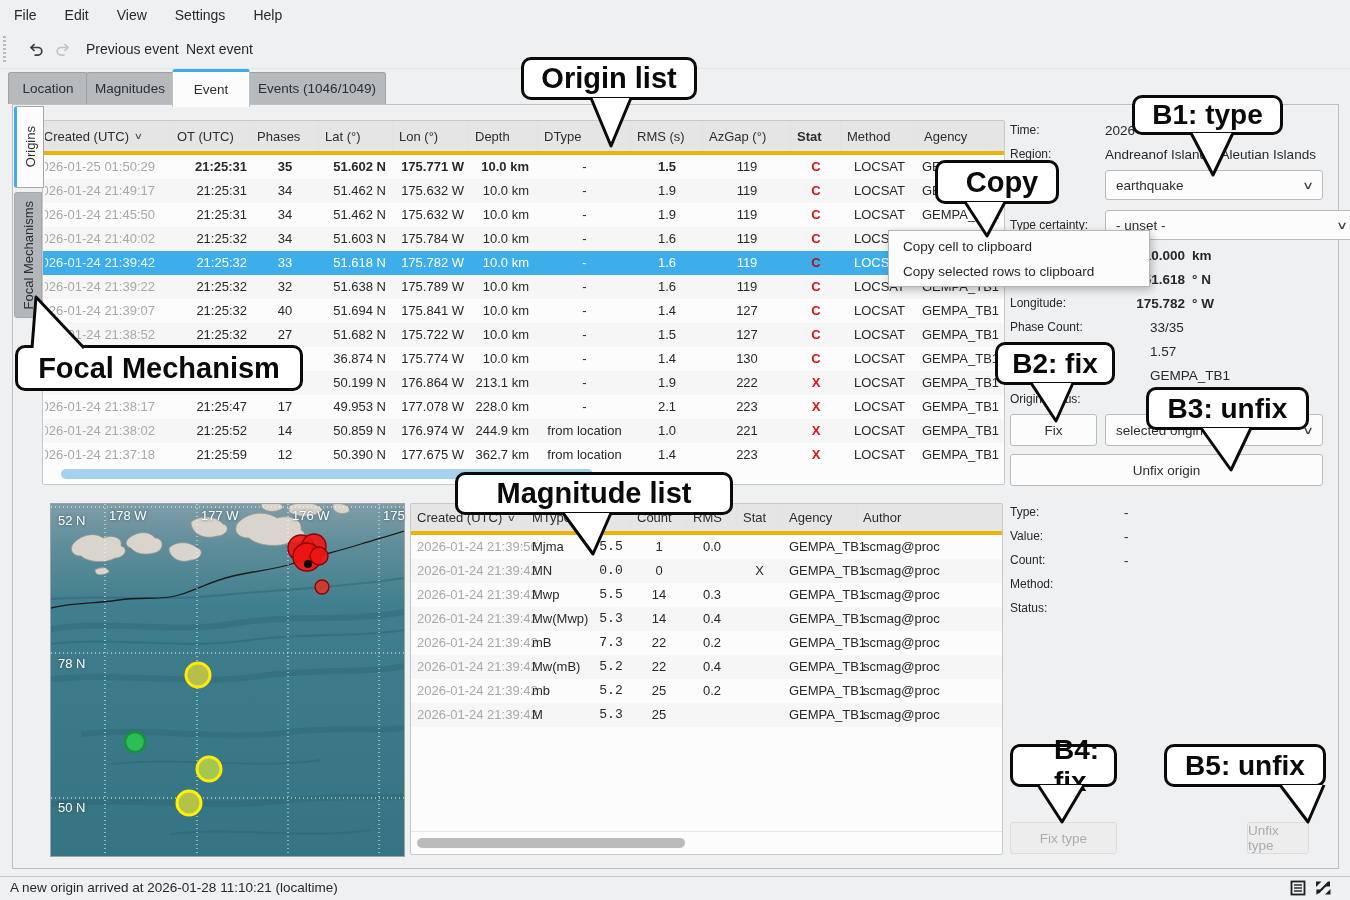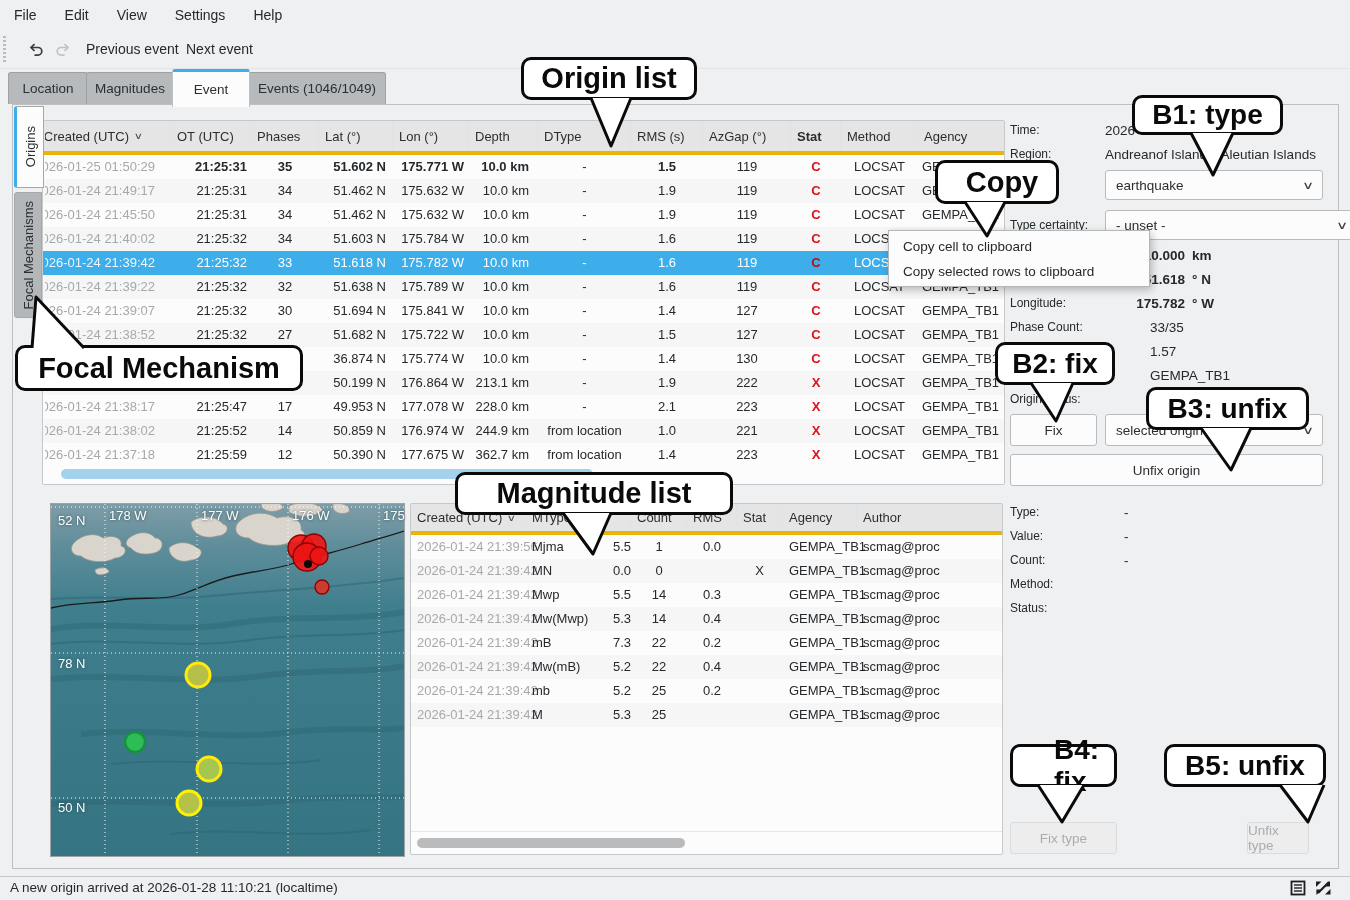--- a/index.html
+++ b/index.html
@@ -75,21 +75,21 @@
   .hclip{width:84px;overflow:hidden;margin-left:2px;}
   .hclip span{float:right;white-space:nowrap;}
 
   #origin-table{left:42px;top:120px;width:961px;height:363px;}
   #origin-scroll{position:absolute;left:2px;top:346px;width:955px;height:16px;}
   #origin-thumb{position:absolute;left:16px;top:2px;width:532px;height:10px;background:#a3d1ee;border-radius:5px;}
 
   
   .mc0{width:115px;padding-left:6px;}
   .mc1{width:65px;padding-left:6px;}
-  .mc2{width:40px;text-align:right;}
+  .mc2{width:40px;text-align:center;font-family:Liberation Mono, monospace;}
   .mc3{width:56px;text-align:center;}
   .mc4{width:50px;text-align:center;}
   .mc5{width:45px;text-align:center;}
   .mc6{width:75px;padding-left:7px;}
   .mc7{width:141px;padding-left:6px;overflow:hidden;}
   #mag-table{left:410px;top:503px;width:591px;height:350px;}
   #mag-sep{position:absolute;left:0px;top:327px;width:591px;height:1px;background:#e4e6e7;}
   #mag-scroll{position:absolute;left:2px;top:330px;width:585px;height:18px;}
   #mag-thumb{position:absolute;left:4px;top:4px;width:268px;height:10px;background:#b9bbbd;border-radius:5px;}
 
@@ -319,21 +319,21 @@
           <div class="tc oc10">LOCSAT</div>
           <div class="tc oc11">GEMPA_TB1</div>
         </div>
         <div class="trow">
           <div class="tc oc0 gray clipL">
             <span class="clipbox">
               <span>2026-01-24 21:39:07</span>
             </span>
           </div>
           <div class="tc oc1 b">21:25:32</div>
-          <div class="tc oc2 b">30</div>
+          <div class="tc oc2 b">40</div>
           <div class="tc oc3 b">51.694 N</div>
           <div class="tc oc4 b">175.841 W</div>
           <div class="tc oc5 b">10.0 km</div>
           <div class="tc oc6">-</div>
           <div class="tc oc7 b">1.4</div>
           <div class="tc oc8">127</div>
           <div class="tc oc9 red">C</div>
           <div class="tc oc10">LOCSAT</div>
           <div class="tc oc11">GEMPA_TB1</div>
         </div>

